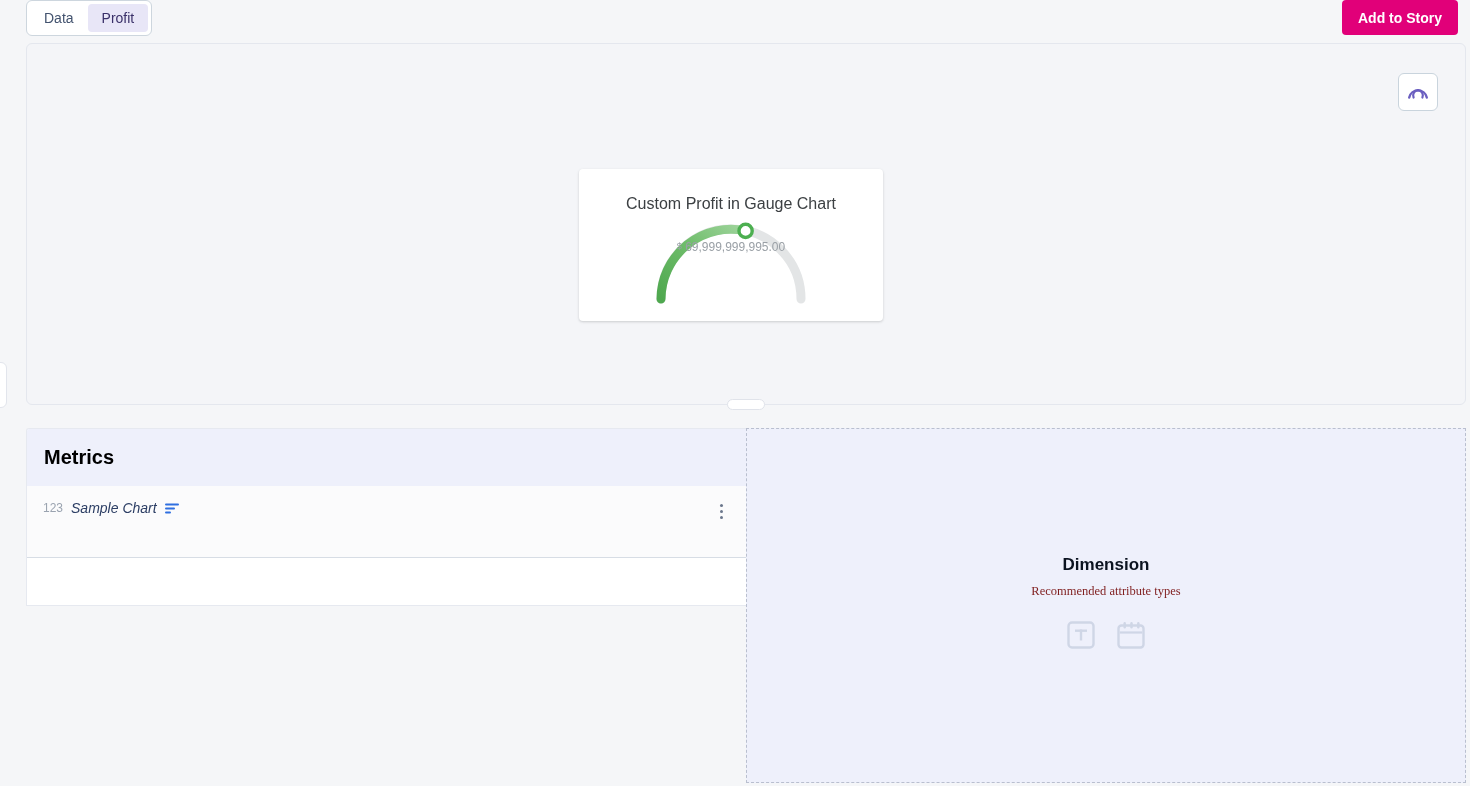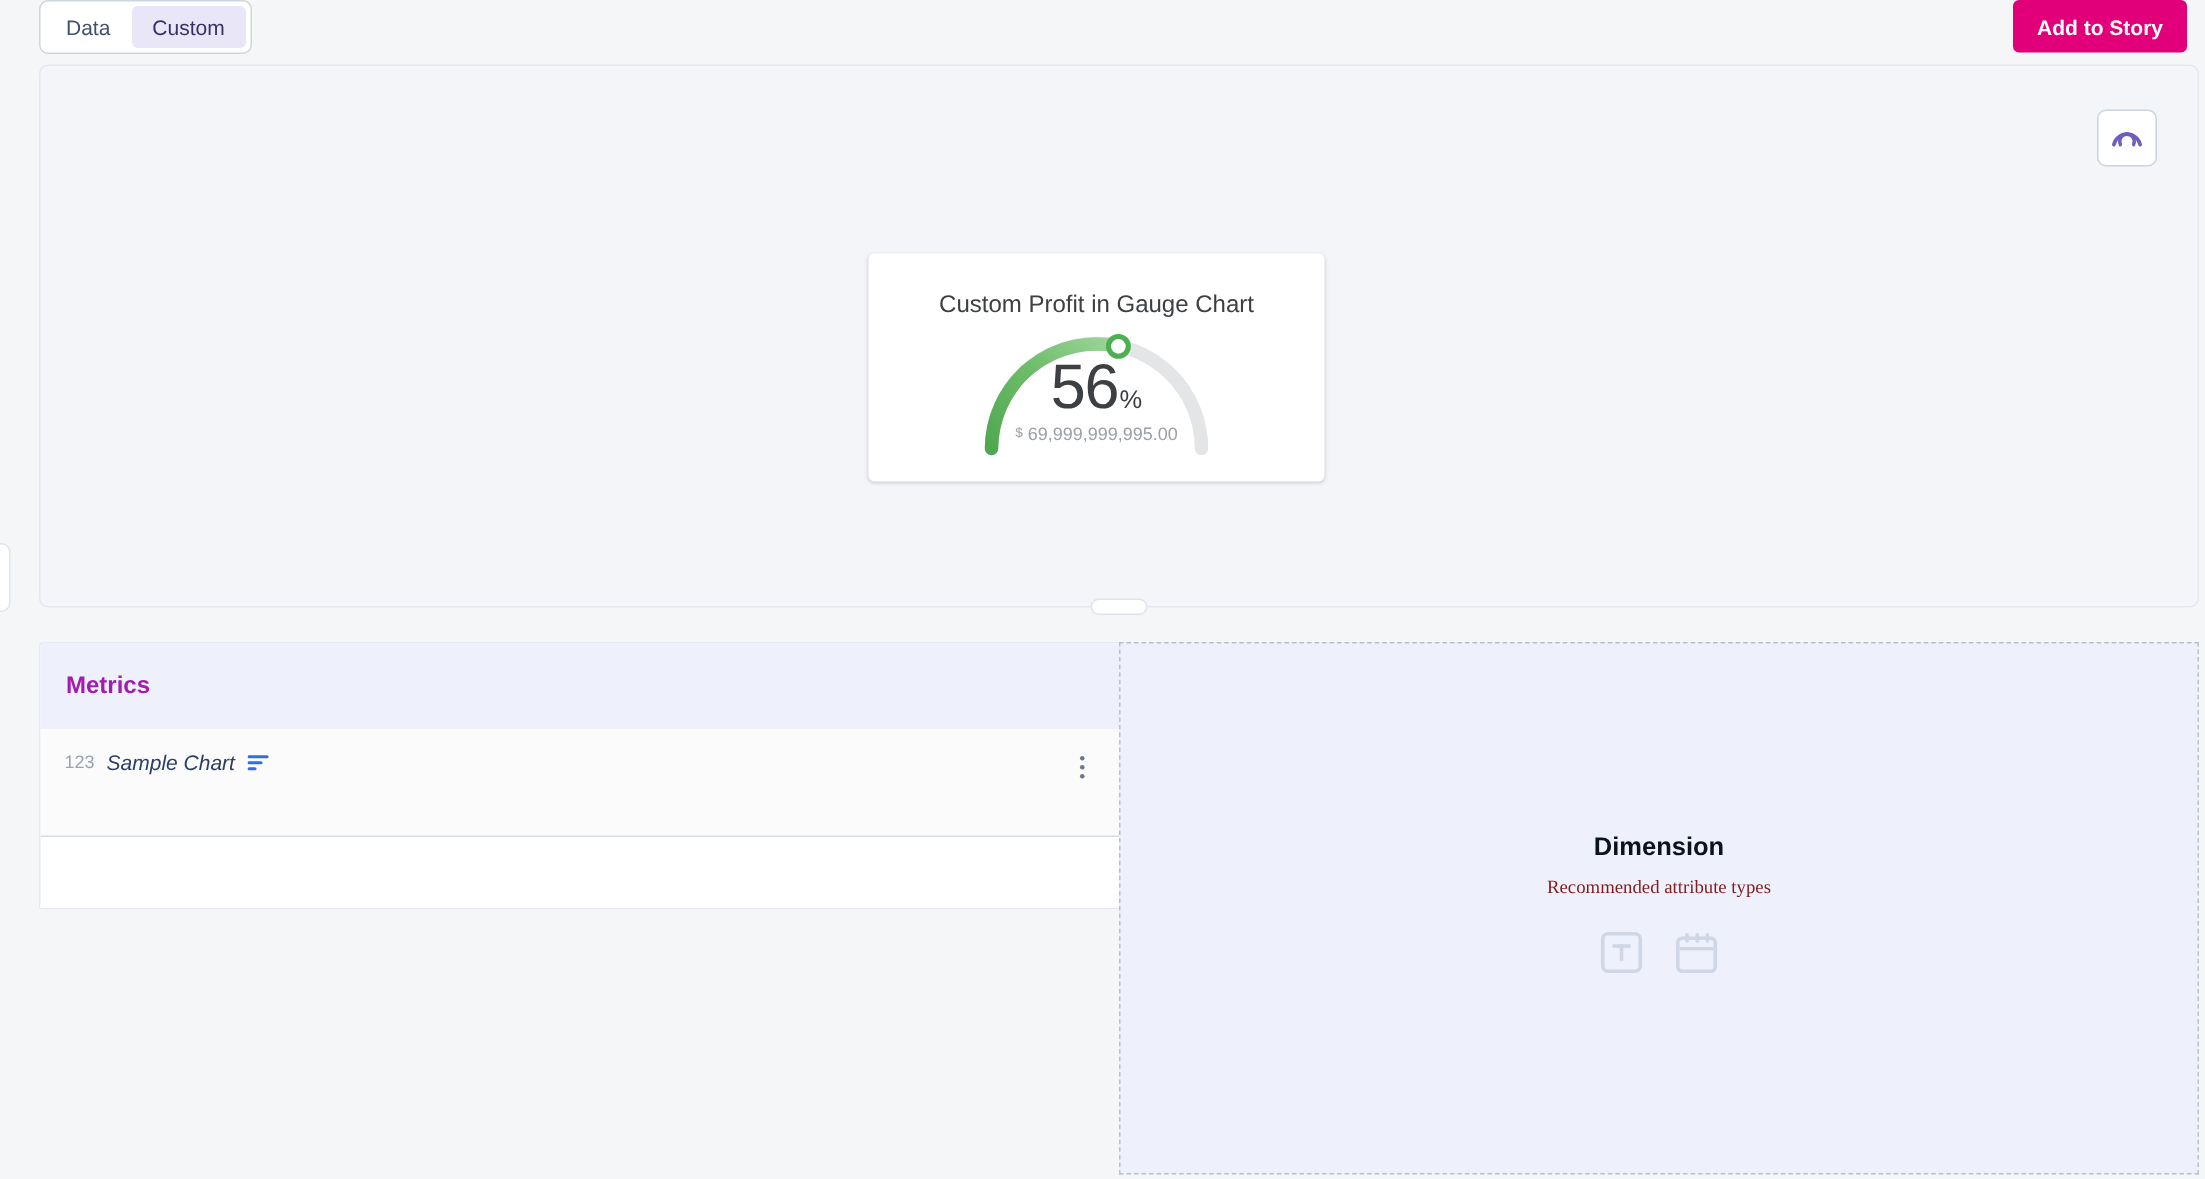--- a/index.html
+++ b/index.html
@@ -167,23 +167,23 @@
     border-radius: 3px 0 0 0;
     overflow: hidden;
   }
   .metrics-header {
     height: 57px;
     background: #eef0fb;
     display: flex; align-items: center;
     padding-left: 17px;
   }
   .metrics-header .title {
-    font-size: 16px;
+    font-size: 20px;
     font-weight: bold;
-    color: #a21caf;
+    color: #000000;
     font-family: "Liberation Sans", sans-serif;
   }
   .metric-row {
     position: relative;
     background: #fbfbfc;
     height: 72px;
     border-bottom: 1px solid #d7dde5;
     padding: 12px 16px 0 16px;
   }
   .metric-line1 {
@@ -278,21 +278,21 @@
     display: flex; gap: 16px; align-items: center;
   }
 </style>
 </head>
 <body>
 
 <div class="topbar">
 
   <div class="seg-group">
     <button class="seg-btn">Data</button>
-    <button class="seg-btn active">Custom</button>
+    <button class="seg-btn active">Profit</button>
   </div>
 
   <button class="add-story-btn">Add to Story</button>
 </div>
 
 <div class="canvas">
 
   <div class="chart-type-btn">
     <span>
       <svg width="22" height="17" viewBox="0 0 22 17" aria-hidden="true">
@@ -317,23 +317,20 @@
         </defs>
 
         <path d="M10,84 A70,70 0 0 1 150,84" fill="none" stroke="#e3e5e6" stroke-width="9" stroke-linecap="round"></path>
 
         <path d="M10,84 A70,70 0 0 1 94.6,15.9" fill="none" stroke="url(#gfill)" stroke-width="9" stroke-linecap="round"></path>
 
         <circle cx="94.6" cy="15.9" r="6.6" fill="#ffffff" stroke="#4caf50" stroke-width="3.4"></circle>
       </svg>
 
       <div class="gauge-center">
-        <div>
-          <span class="gauge-value">56</span><span class="gauge-unit">%</span>
-        </div>
         <div class="gauge-sub">
           <span class="cur">$</span>
           <span>69,999,999,995.00</span>
         </div>
       </div>
     </div>
   </div>
 
   <div class="resize-handle"></div>
 </div>

